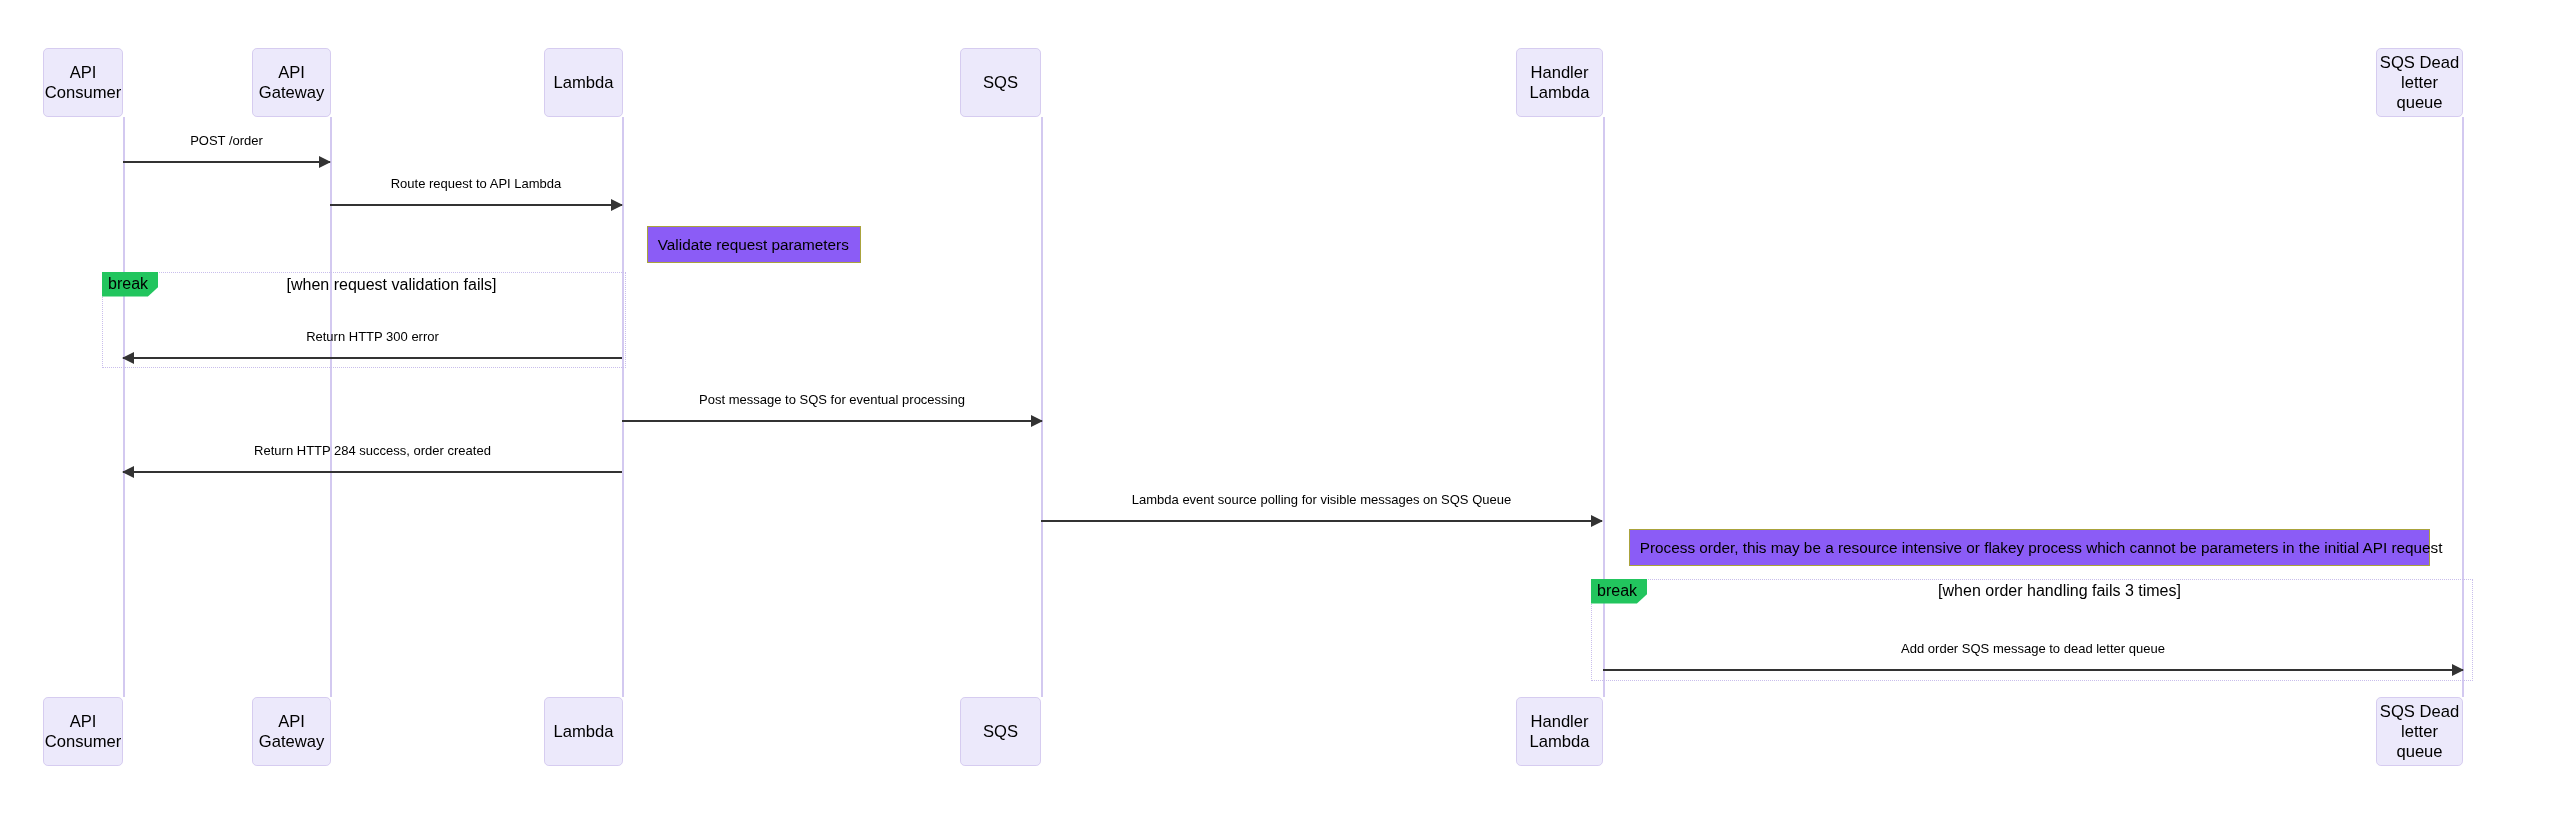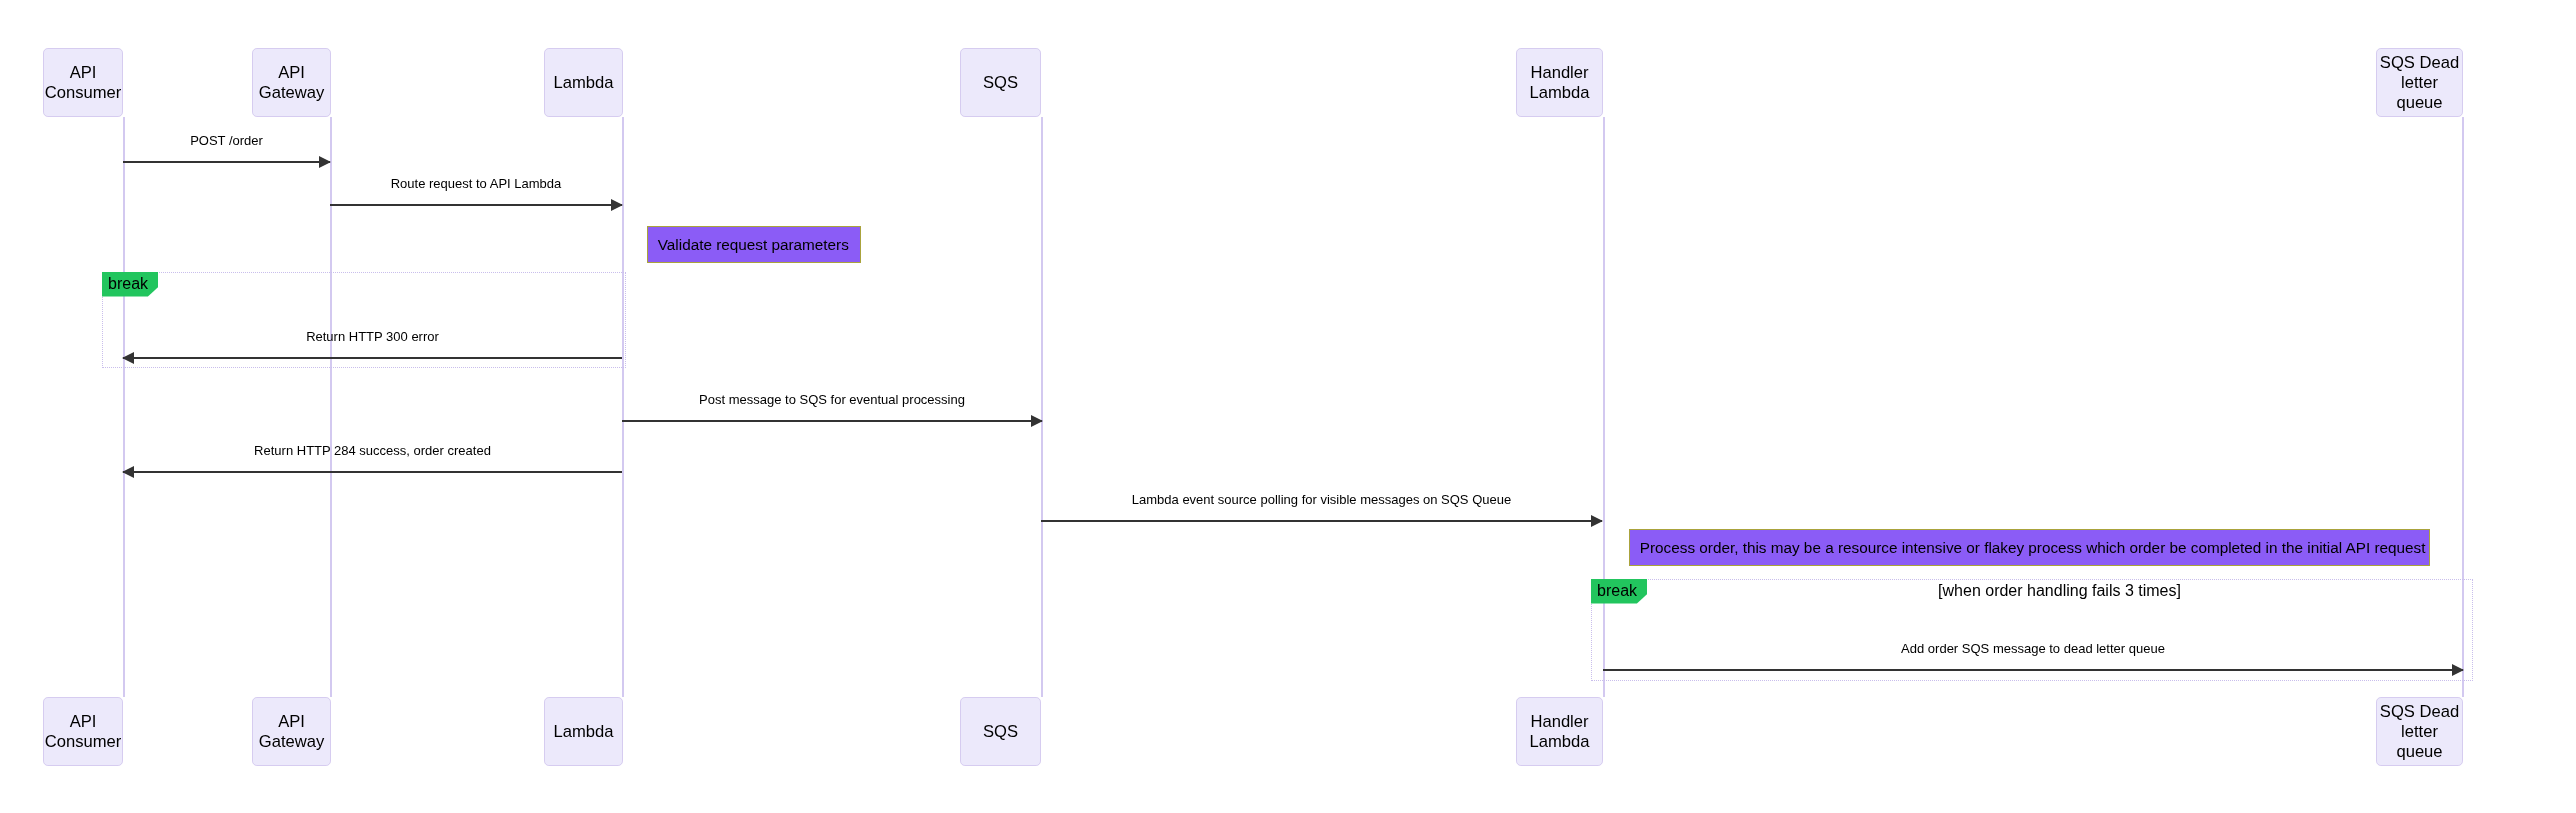--- a/index.html
+++ b/index.html
@@ -122,20 +122,21 @@
   </div>
   <div class="actor" style="left:1516px;top:697px;width:87px;height:69px;">
     <span>Handler Lambda</span>
   </div>
   <div class="actor" style="left:2376px;top:697px;width:87px;height:69px;">
     <span>SQS Dead letter queue</span>
   </div>
 
   <div class="frag" style="left:102px;top:272px;width:524px;height:96px;"></div>
   <div class="frag-label" style="left:102px;top:272px;width:56px;height:24.5px;">break</div>
+  <div class="frag-cond" style="left:157px;top:276px;width:469px;">[when request validation fails]</div>
 
   <div class="frag" style="left:1591px;top:579px;width:882px;height:102px;"></div>
   <div class="frag-label" style="left:1591px;top:579px;width:56px;height:24.5px;">break</div>
   <div class="frag-cond" style="left:1646px;top:582px;width:827px;">[when order handling fails 3 times]</div>
 
   <div class="msg" style="left:123px;top:161px;width:207px;">
     <div class="lbl">POST /order</div>
     <div class="line"></div>
     <div class="head-r"></div>
   </div>
@@ -174,17 +175,17 @@
     <div class="lbl">Add order SQS message to dead letter queue</div>
     <div class="line"></div>
     <div class="head-r"></div>
   </div>
 
   <div class="note" style="left:647px;top:226px;width:214px;height:37px;">
     <span>Validate request parameters</span>
   </div>
 
   <div class="note" style="left:1629px;top:529px;width:801px;height:37px;">
-    <span>Process order, this may be a resource intensive or flakey process which order be completed in the initial API request</span>
+    <span>Process order, this may be a resource intensive or flakey process which cannot be parameters in the initial API request</span>
   </div>
 
 </div>
 
 
 </body></html>

